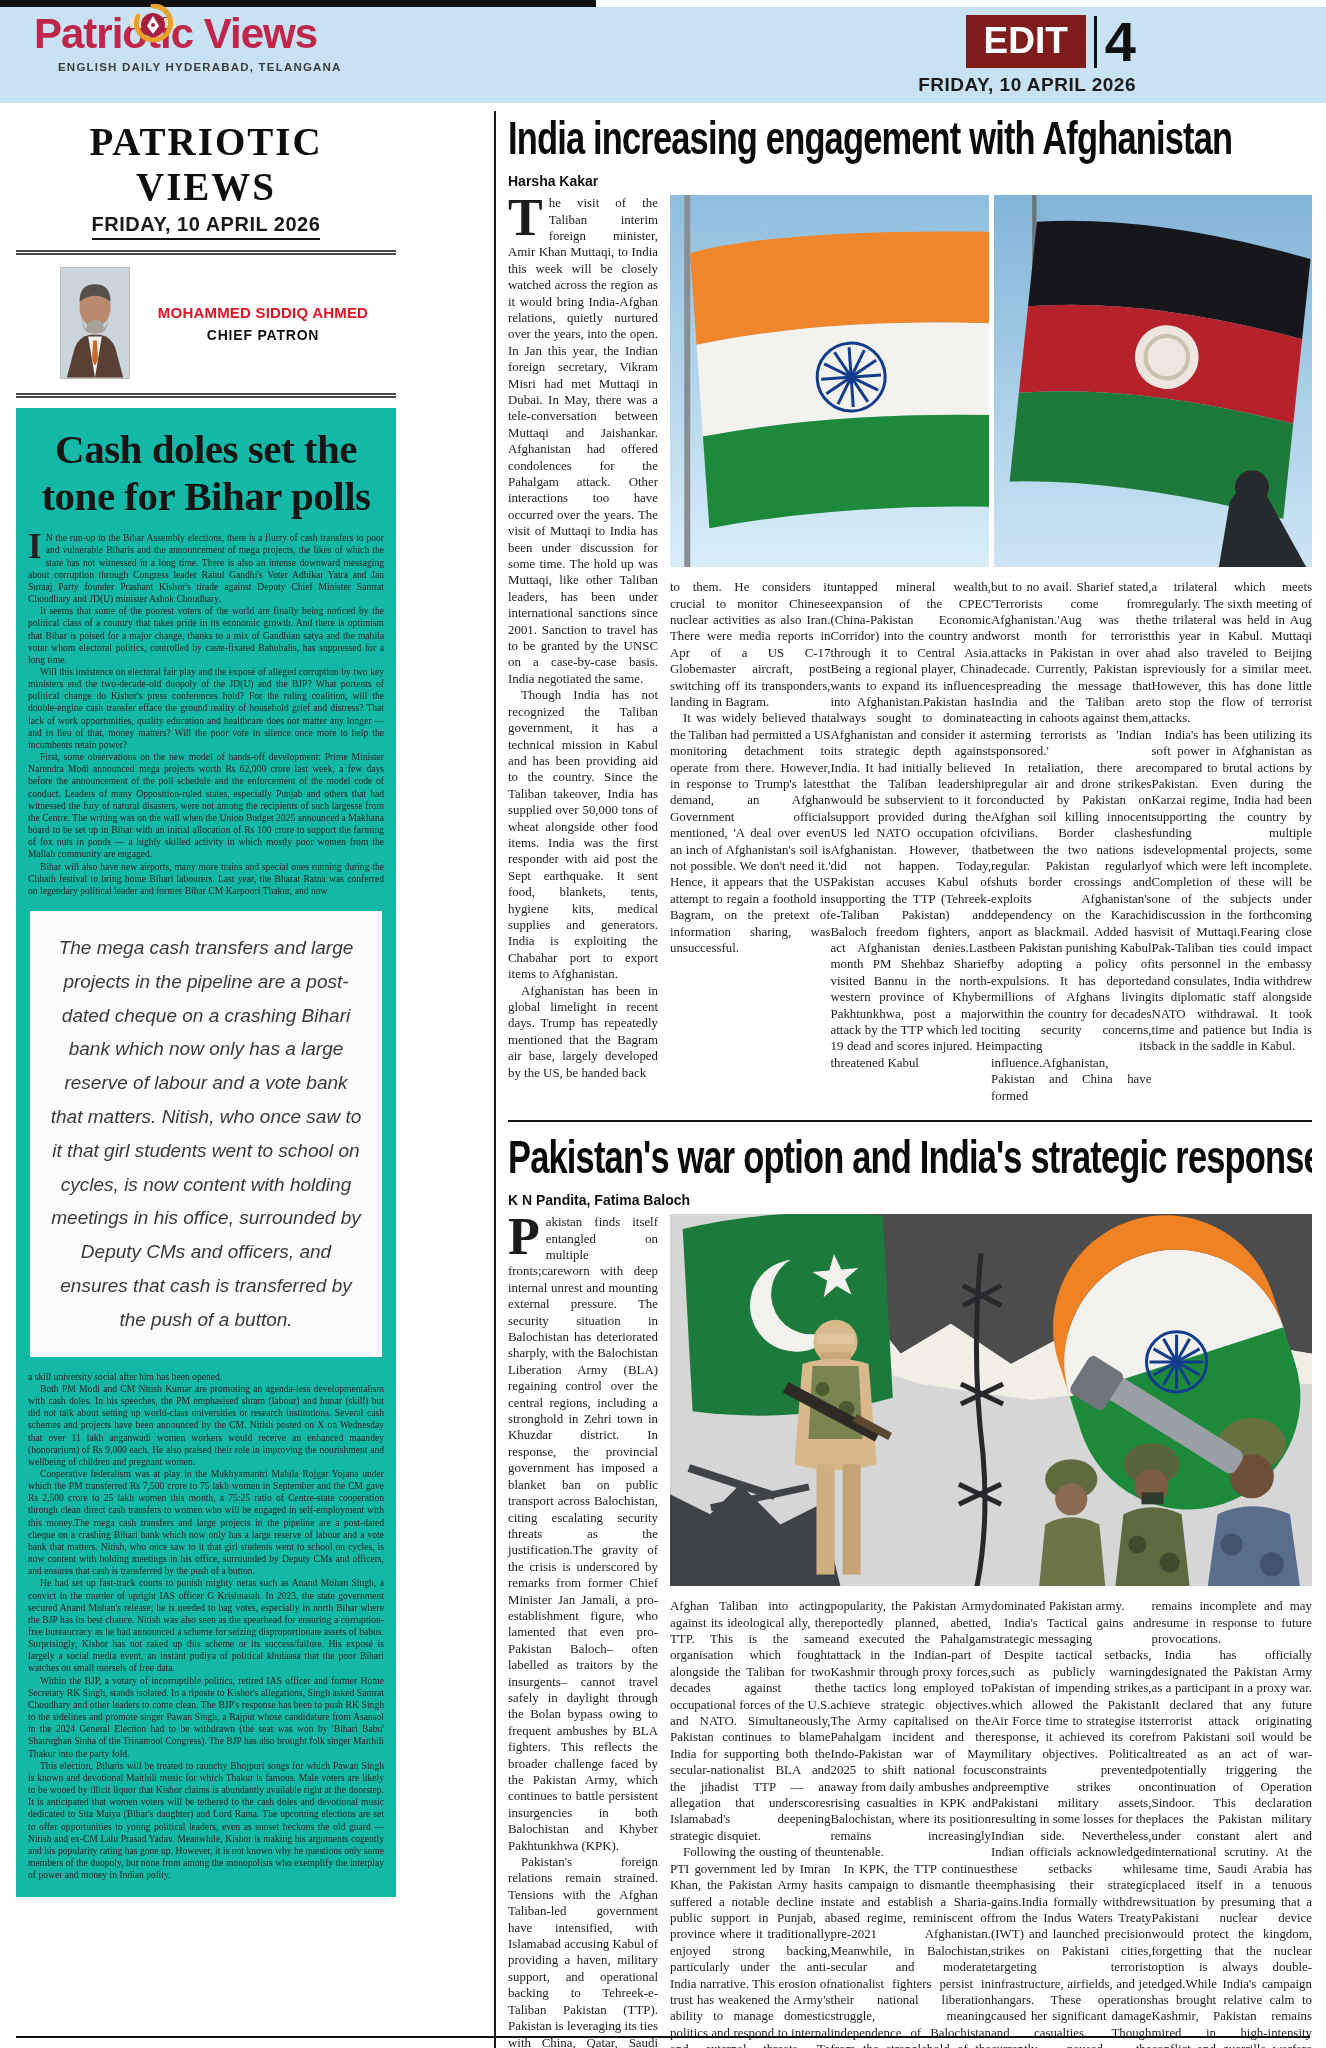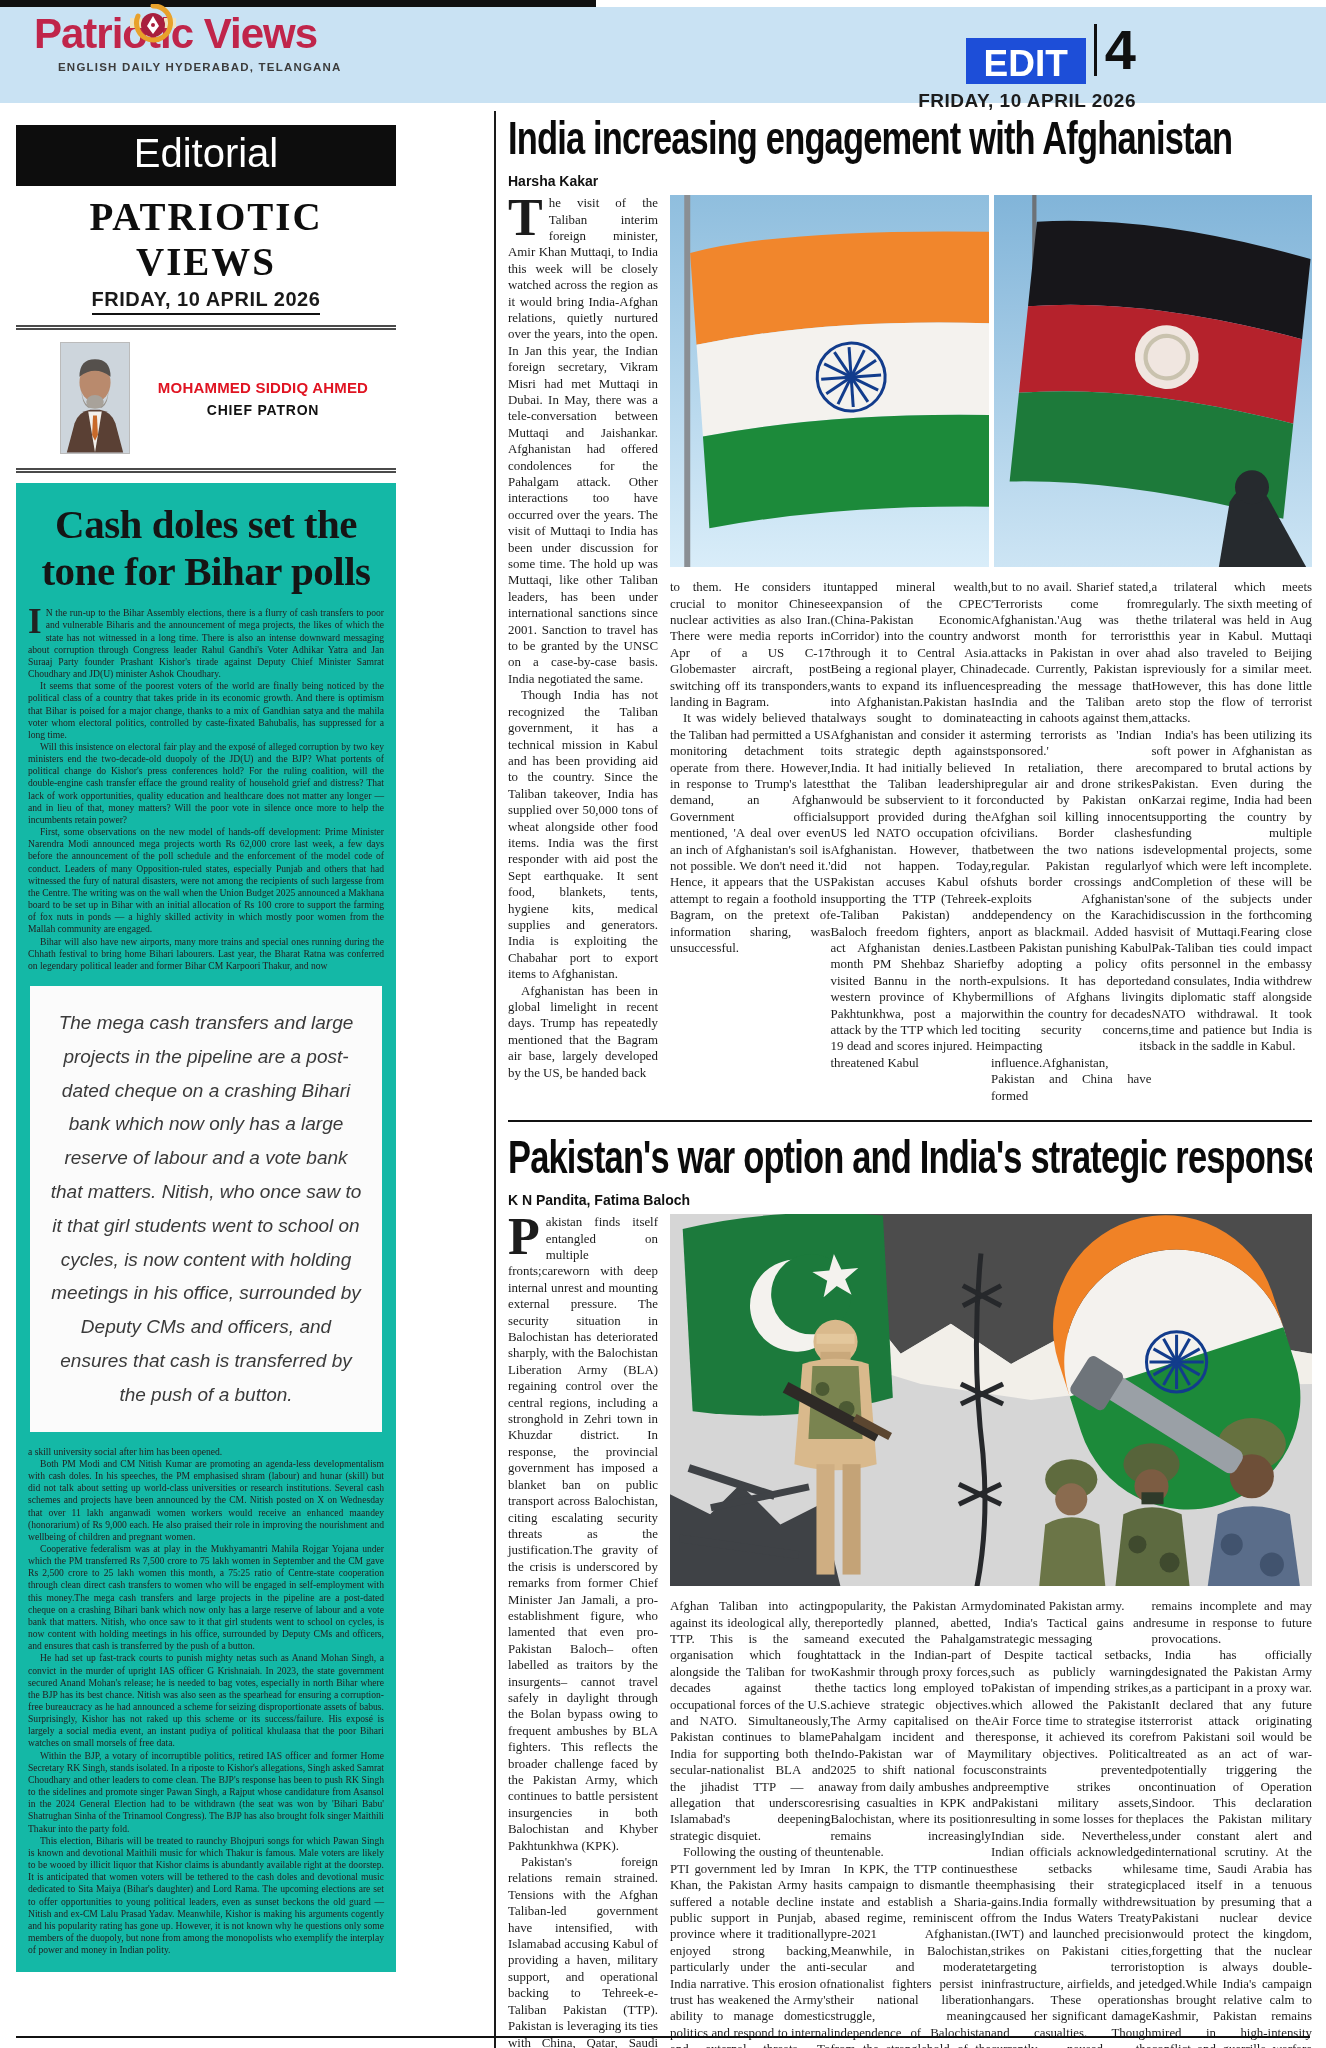--- a/index.html
+++ b/index.html
@@ -12,22 +12,22 @@
   .header-band { height: 96px; background: #c9e2f3; position: relative; }
   .logo-wrap { position: absolute; left: 34px; top: 6px; }
   .logo-line { position: relative; display: flex; align-items: flex-end; }
   .logo-text { font-family: "Liberation Sans", sans-serif; font-weight: bold;
     font-size: 42px; letter-spacing: -1px; color: #c0254a; line-height: 1; }
   .logo-emblem { position: absolute; left: 96px; top: -9px; }
   .logo-tagline { font-family: "Liberation Sans", sans-serif; font-size: 11.5px;
     color: #3c3c3c; letter-spacing: 1.2px; margin: 6px 0 0 24px; font-weight: bold; }
   .edit-group { position: absolute; right: 190px; top: 8px; text-align: right; }
   .edit-row { display: flex; align-items: center; justify-content: flex-end; gap: 8px; }
-  .edit-box { background: #1d4ed8; color: #ffffff; font-family: "Liberation Sans", sans-serif;
-    font-weight: bold; font-size: 37px; line-height: 1; padding: 7px 18px 2px; letter-spacing: 0; margin-top: 23px; }
+  .edit-box { background: #7f1d1d; color: #ffffff; font-family: "Liberation Sans", sans-serif;
+    font-weight: bold; font-size: 37px; line-height: 1; padding: 7px 18px 9px; letter-spacing: 0; }
   .edit-sep { width: 3px; height: 52px; background: #101010; }
   .page-num { font-family: "Liberation Sans", sans-serif; font-weight: bold;
     font-size: 56px; line-height: 52px; color: #101010; }
   .header-date { font-family: "Liberation Sans", sans-serif; font-weight: bold;
     font-size: 19px; color: #1c1c1c; margin-top: 6px; letter-spacing: 0.5px; }
   
   .content { display: flex; padding: 8px 14px 0 16px; align-items: stretch; }
   .left-col { width: 380px; flex: none; }
   .h-spacer { width: 98px; flex: none; }
   .v-divider { width: 0; border-left: 2px solid #1a1a1a; flex: none; }
@@ -116,21 +116,20 @@
       <span class="edit-sep"></span>
       <span class="page-num">4</span>
     </div>
     <div class="header-date">FRIDAY, 10 APRIL 2026</div>
   </div>
 </div>
 
 <div class="content">
 
   <div class="left-col">
-    <div class="editorial-label">Editorial</div>
     <div class="masthead">PATRIOTIC VIEWS</div>
     <div class="ed-date-wrap">
       <span class="ed-date">FRIDAY, 10 APRIL 2026</span>
     </div>
     <div class="double-rule"></div>
     <div class="patron-row">
       <div class="patron-photo">
         <svg width="100%" height="100%" viewBox="0 0 70 112">
           <rect width="70" height="112" fill="#cdd5dc"></rect>
           <path d="M6 112 L14 82 Q18 70 30 68 L40 68 Q52 70 56 82 L64 112 Z" fill="#5a4034"></path>

